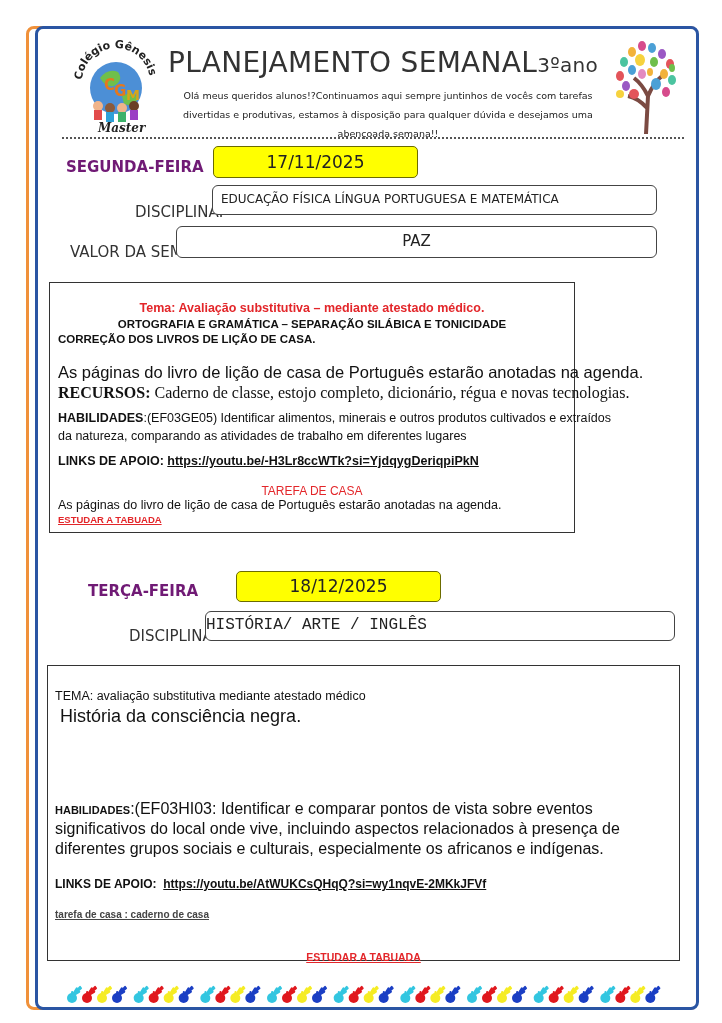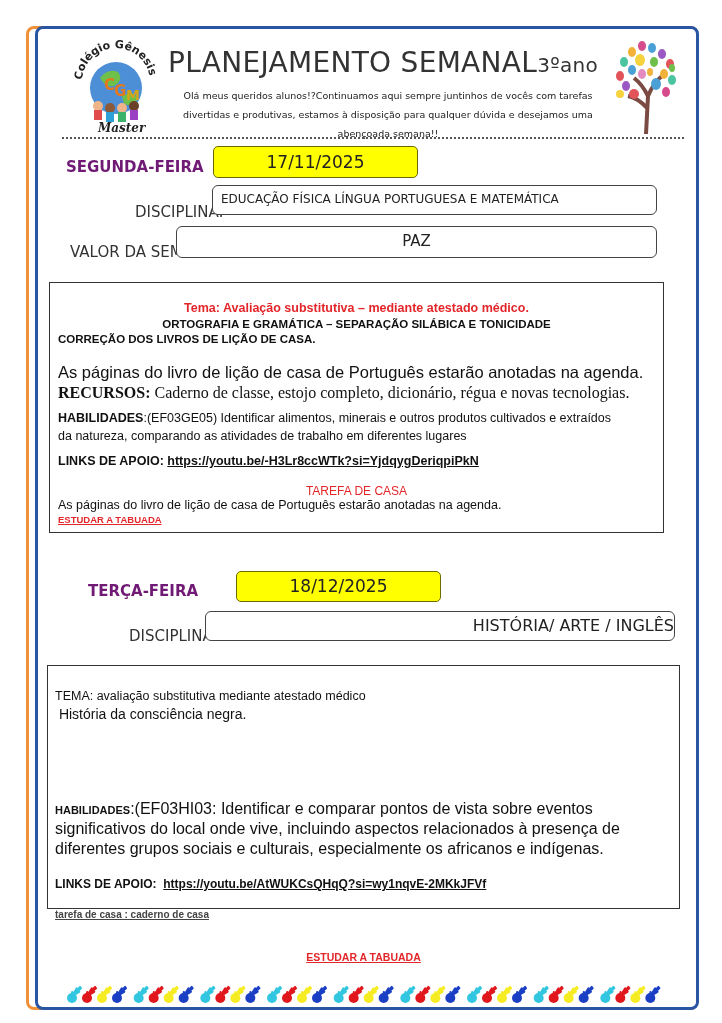--- a/index.html
+++ b/index.html
@@ -121,21 +121,21 @@
 
 <div class="day-label" style="left:66px; top:158px;">SEGUNDA-FEIRA</div>
 <div class="date-box" style="left:213px; top:146px; width:205px; height:32px; line-height:30px;">17/11/2025</div>
 
 <div class="small-label" style="left:135px; top:203px;">DISCIPLINA:</div>
 <div class="field-box" style="left:212px; top:185px; width:445px; height:30px; line-height:27px; padding-left:8px; font-size:12px;">EDUCAÇÃO FÍSICA LÍNGUA PORTUGUESA E MATEMÁTICA</div>
 
 <div class="small-label" style="left:70px; top:243px;">VALOR DA SEMANA</div>
 <div class="field-box" style="left:176px; top:226px; width:481px; height:32px; line-height:29px; text-align:center; font-size:15px;">PAZ</div>
 
-<div class="content-box" style="left:49px; top:282px; width:615px; height:251px;">
+<div class="content-box" style="left:49px; top:282px; width:526px; height:251px;">
   <div class="line red bold" style="left:0; right:0; top:18px; text-align:center; font-size:12.5px;">Tema: Avaliação  substitutiva – mediante atestado médico.</div>
   <div class="line bold" style="left:0; right:0; top:35px; text-align:center; font-size:11.5px;">ORTOGRAFIA E GRAMÁTICA – SEPARAÇÃO  SILÁBICA E TONICIDADE</div>
   <div class="line bold" style="left:8px; top:50px; font-size:11.5px;">CORREÇÃO DOS LIVROS DE LIÇÃO DE CASA.</div>
   <div class="line" style="left:8px; top:80px; font-size:16.5px;">As páginas do livro de lição de casa de Português estarão anotadas na agenda.</div>
   <div class="line" style="left:8px; top:101px; font-size:16px;font-family:Liberation Serif, serif;">
     <span class="bold">RECURSOS:</span><span> Caderno de classe, estojo completo, dicionário, régua e  novas tecnologias.</span>
   </div>
   <div class="line" style="left:8px; top:128px; font-size:12.5px;">
     <span class="bold">HABILIDADES</span><span>:(EF03GE05) Identificar alimentos, minerais e outros produtos cultivados e extraídos</span>
   </div>
@@ -146,25 +146,25 @@
   </div>
   <div class="line red" style="left:0; right:0; top:201px; text-align:center; font-size:12px;">TAREFA DE CASA</div>
   <div class="line" style="left:8px; top:215px; font-size:12.5px;">As páginas do livro de lição de casa de Português estarão anotadas na agenda.</div>
   <div class="line red bold" style="left:8px; top:231px; font-size:9.5px; text-decoration:underline;">ESTUDAR  A TABUADA</div>
 </div>
 
 <div class="day-label" style="left:88px; top:582px;">TERÇA-FEIRA</div>
 <div class="date-box" style="left:236px; top:571px; width:205px; height:31px; line-height:29px;">18/12/2025</div>
 
 <div class="small-label" style="left:129px; top:627px;">DISCIPLINA:</div>
-<div class="field-box" style="left:205px; top:611px; width:470px; height:30px; line-height:27px; text-align:right; font-size:16px;">HISTÓRIA/ ARTE / INGLÊS</div>
-
-<div class="content-box" style="left:47px; top:665px; width:633px; height:244px;">
+<div class="field-box" style="left:205px; top:611px; width:470px; height:30px; line-height:27px; text-align:left; font-size:16px;font-family:Liberation Mono, monospace;">HISTÓRIA/ ARTE / INGLÊS</div>
+
+<div class="content-box" style="left:47px; top:665px; width:633px; height:296px;">
   <div class="line" style="left:7px; top:23px; font-size:12.5px;">TEMA: avaliação substitutiva   mediante atestado médico</div>
-  <div class="line" style="left:7px; top:40px; font-size:14px; white-space:pre;"> História da consciência negra.</div>
+  <div class="line" style="left:7px; top:40px; font-size:18px; white-space:pre;"> História da consciência negra.</div>
   <div class="line" style="left:7px; top:134px; font-size:16px;">
     <span class="bold" style="font-size:11px;">HABILIDADES</span><span>:(EF03HI03: Identificar e comparar pontos de vista sobre eventos</span>
   </div>
   <div class="line" style="left:7px; top:154px; font-size:16px;">significativos do local onde vive, incluindo aspectos relacionados à presença de</div>
   <div class="line" style="left:7px; top:174px; font-size:16px;">diferentes grupos sociais e culturais, especialmente os africanos e indígenas.</div>
   <div class="line" style="left:7px; top:211px; font-size:12px;">
     <span class="bold">LINKS DE APOIO:</span>&nbsp;
     <a class="link">https://youtu.be/AtWUKCsQHqQ?si=wy1nqvE-2MKkJFVf</a>
   </div>
   <div class="line bold" style="left:7px; top:243px; font-size:10px; color:#444; text-decoration:underline;text-align:center;">tarefa de casa : caderno de casa</div>

